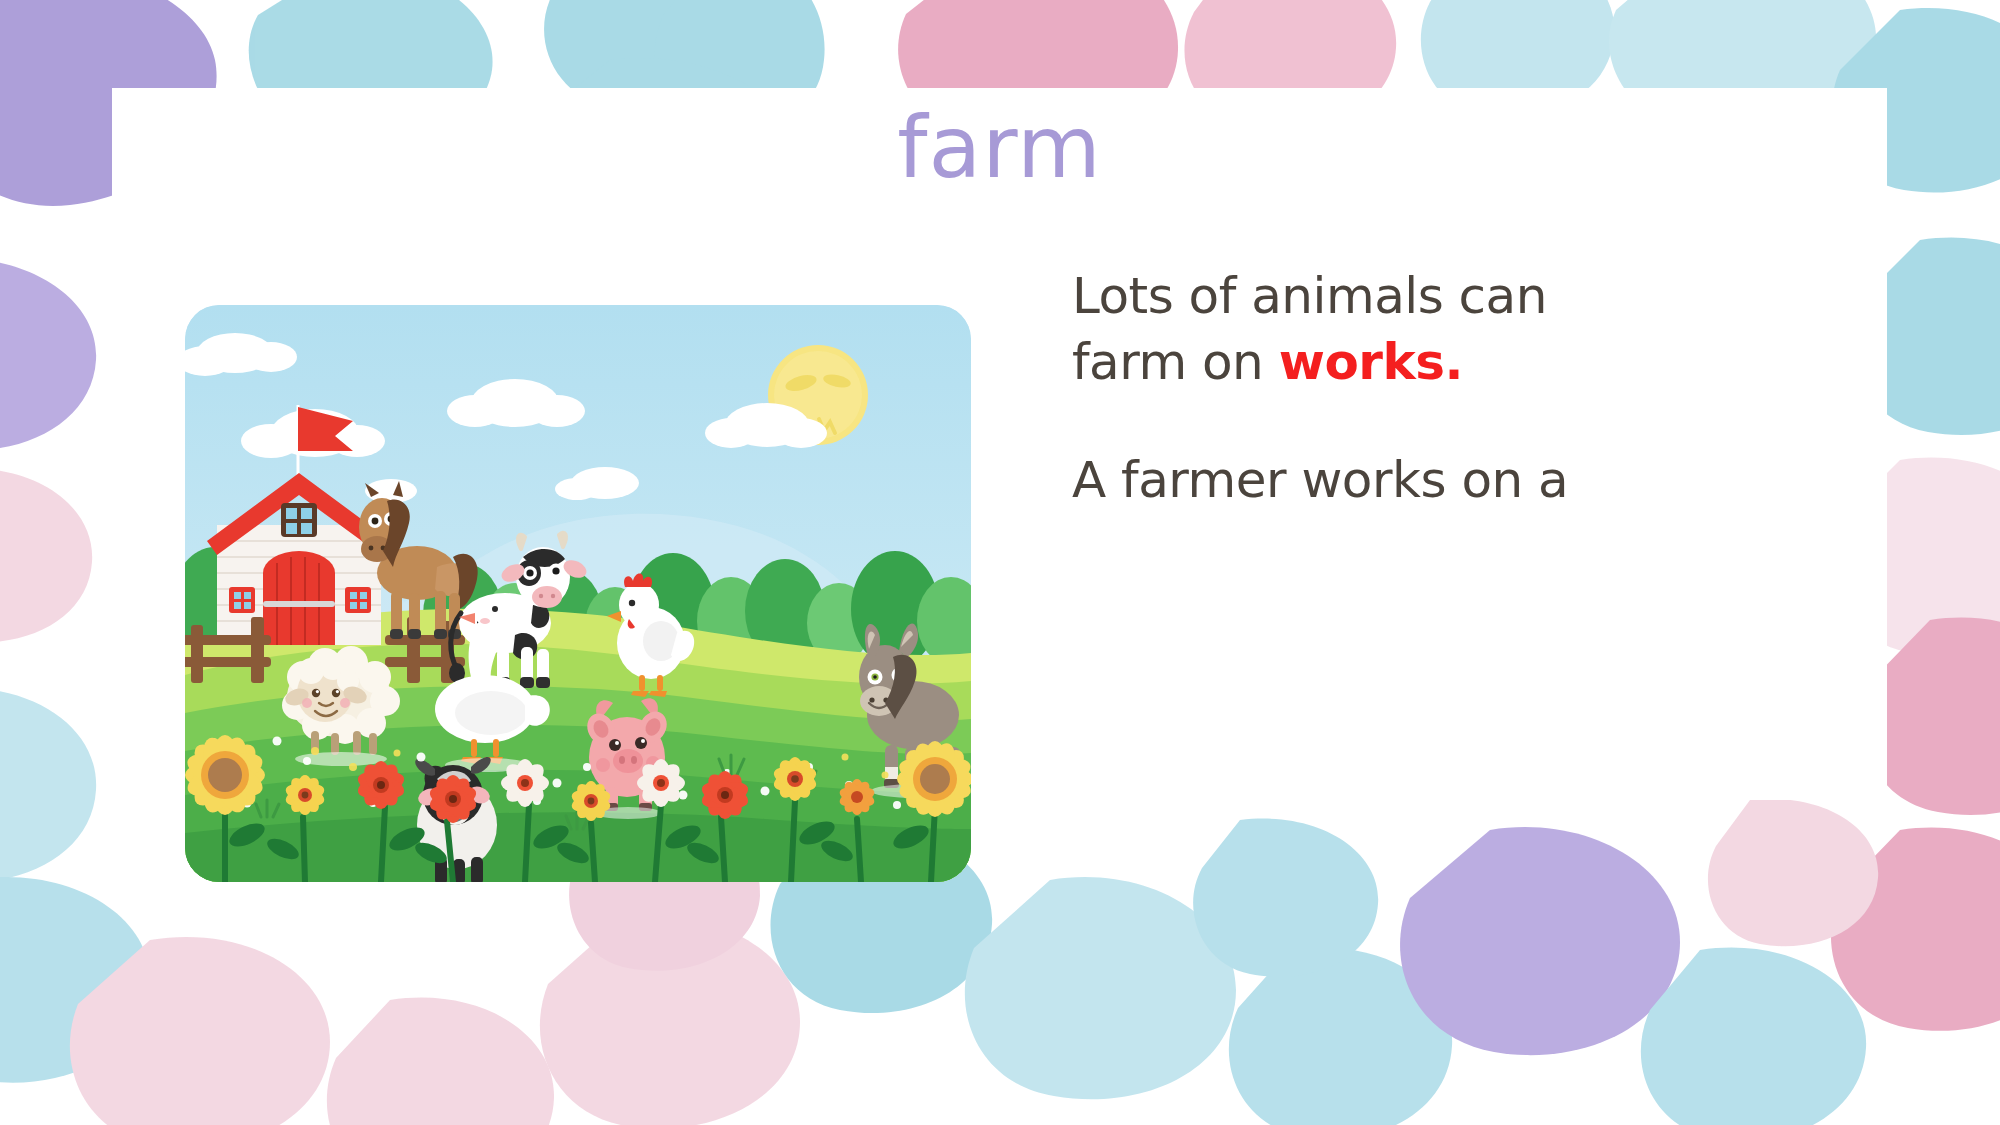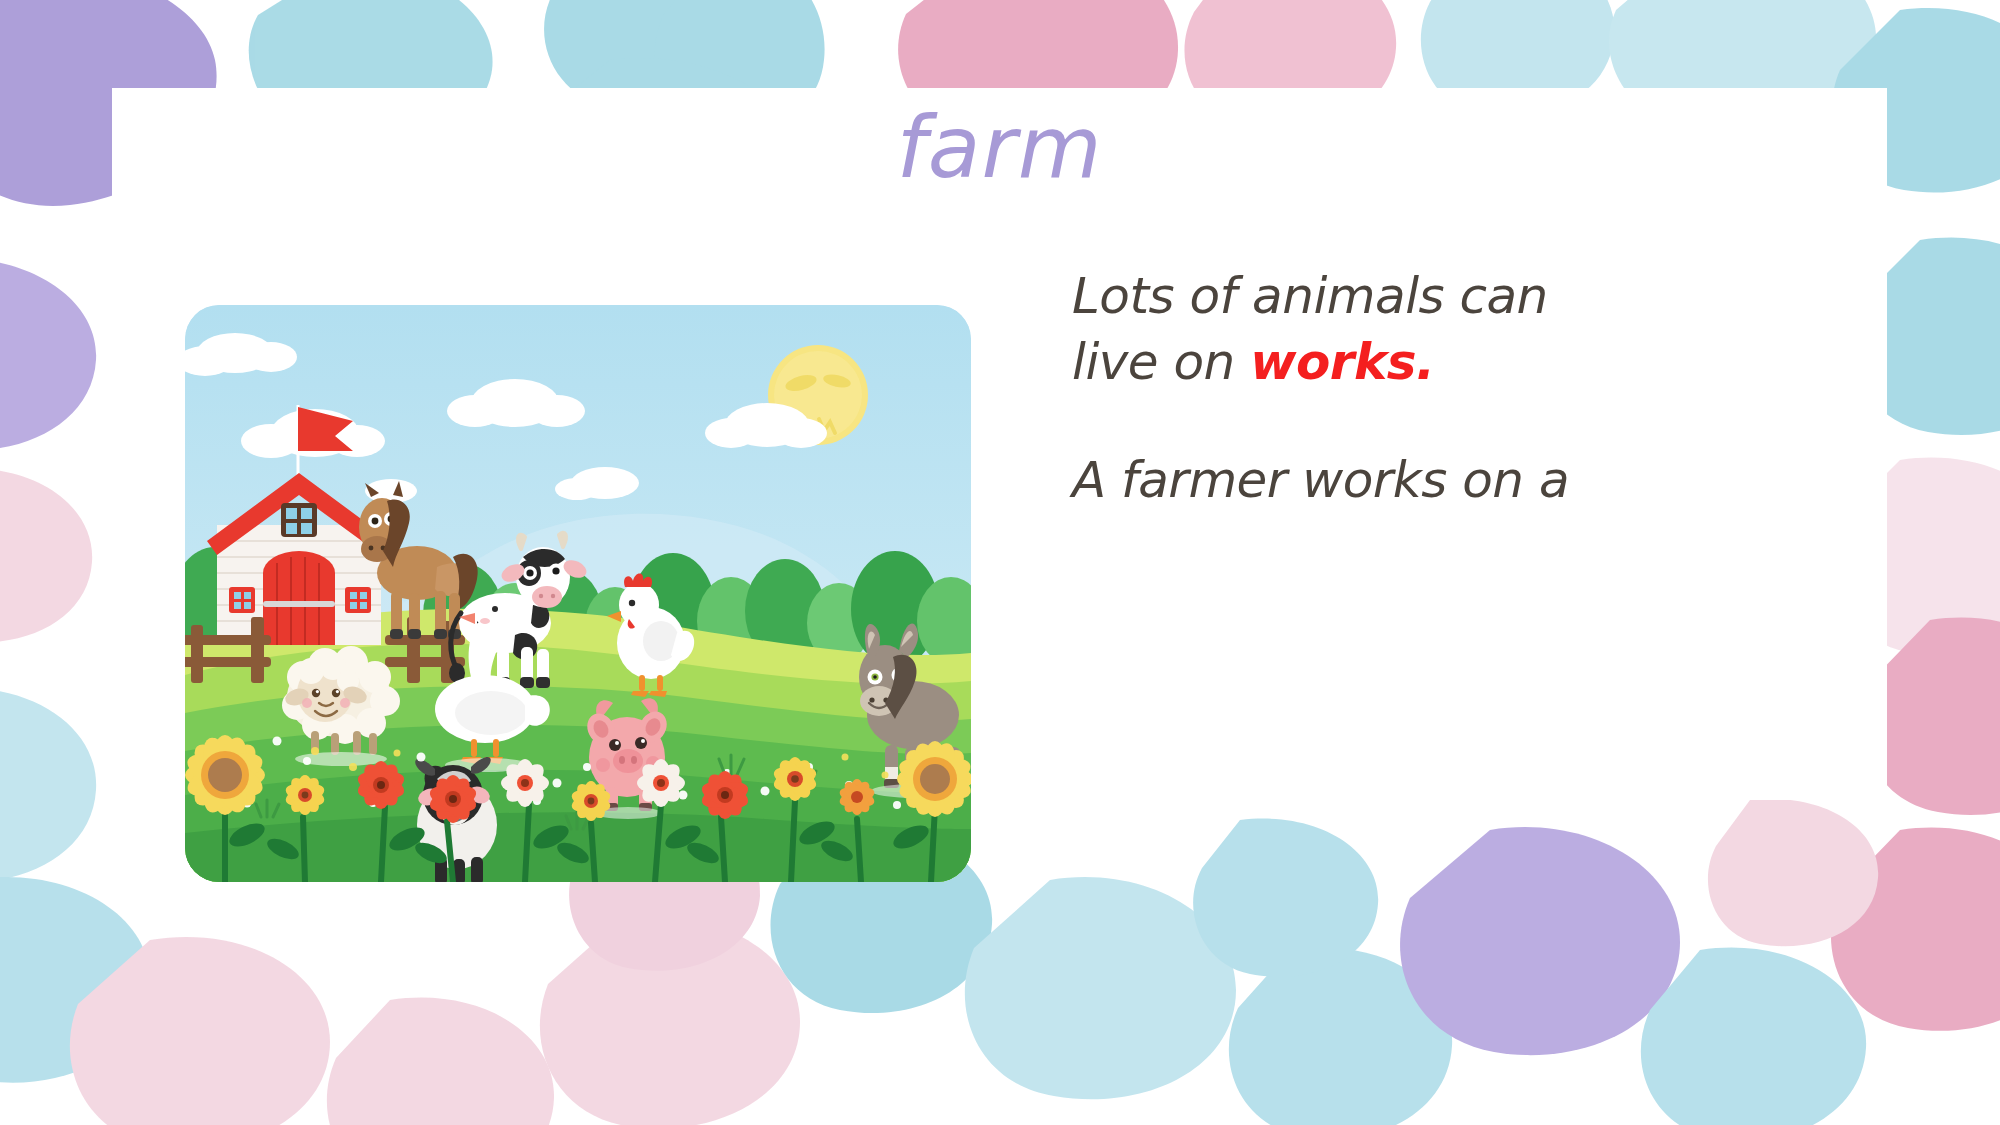--- a/index.html
+++ b/index.html
@@ -8,21 +8,20 @@
     overflow: hidden;
     background: #ffffff;
     font-family: "DejaVu Sans", sans-serif;
   }
 
   #slide {
     position: relative;
     width: 2000px; height: 1125px;
     background: #e5e5e5;
     overflow: hidden;
-    font-style: italic;
   }
 
   
   #bg-pattern {
     position: absolute;
     inset: 0;
     z-index: 0;
   }
   #bg-pattern svg { display: block; width: 2000px; height: 1125px; }
 
@@ -706,21 +705,21 @@
             </g>
           </g>
         </g>
       </svg>
     </div>
 
     <div id="text-block">
 
       <div class="body-paragraph">
         <div>Lots of animals can</div>
-        <div><span>live on </span><span class="hl">works.</span></div>
+        <div><span>farm on </span><span class="hl">works.</span></div>
       </div>
 
       <div class="body-paragraph">
         <div>A farmer works on a</div>
       </div>
 
     </div>
 
   </div>
 </div>

